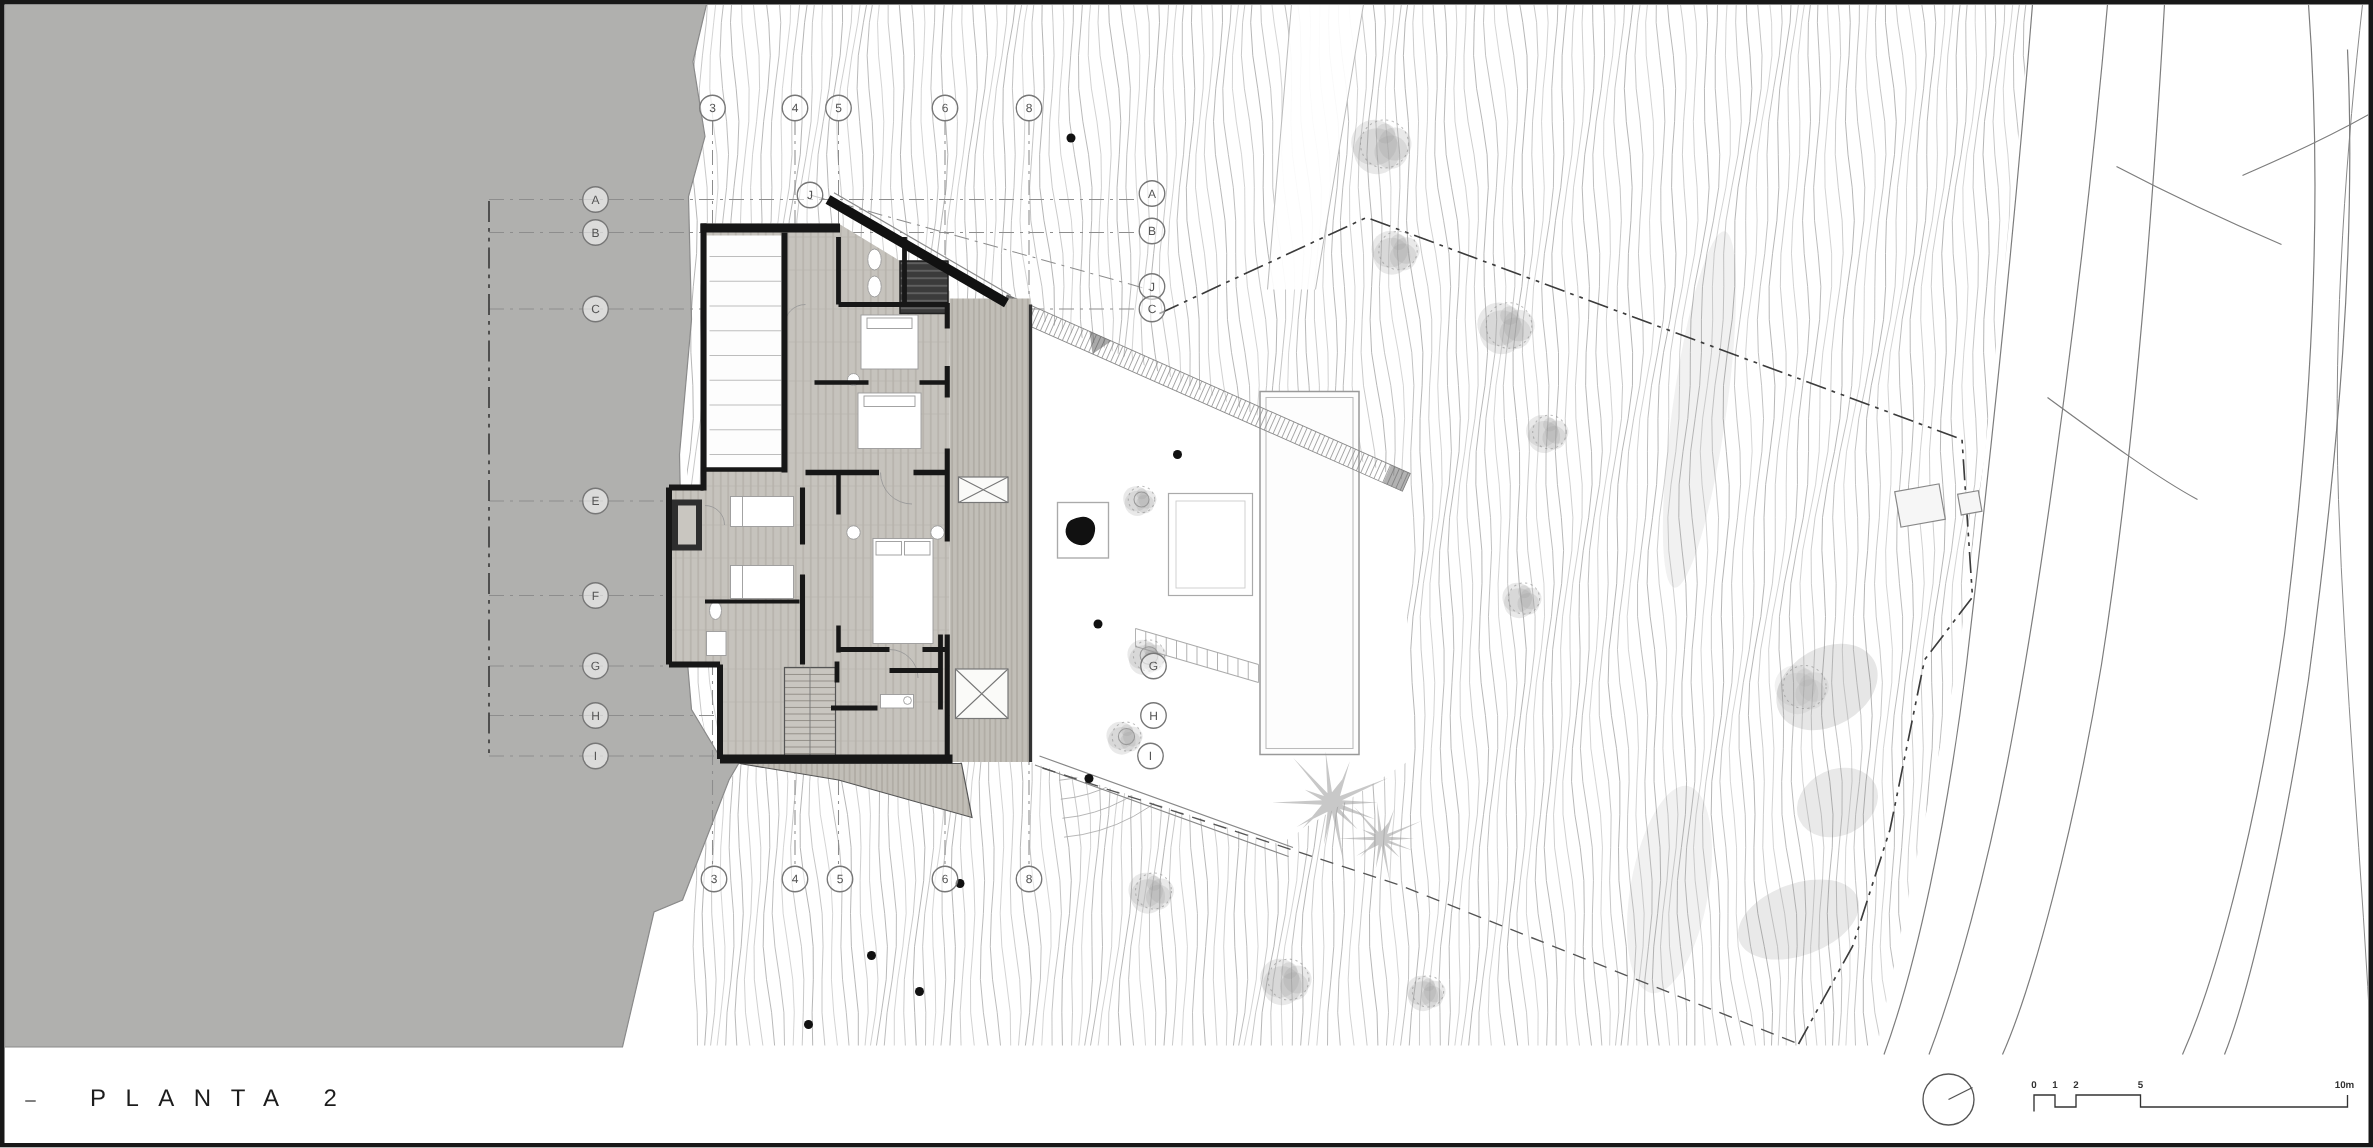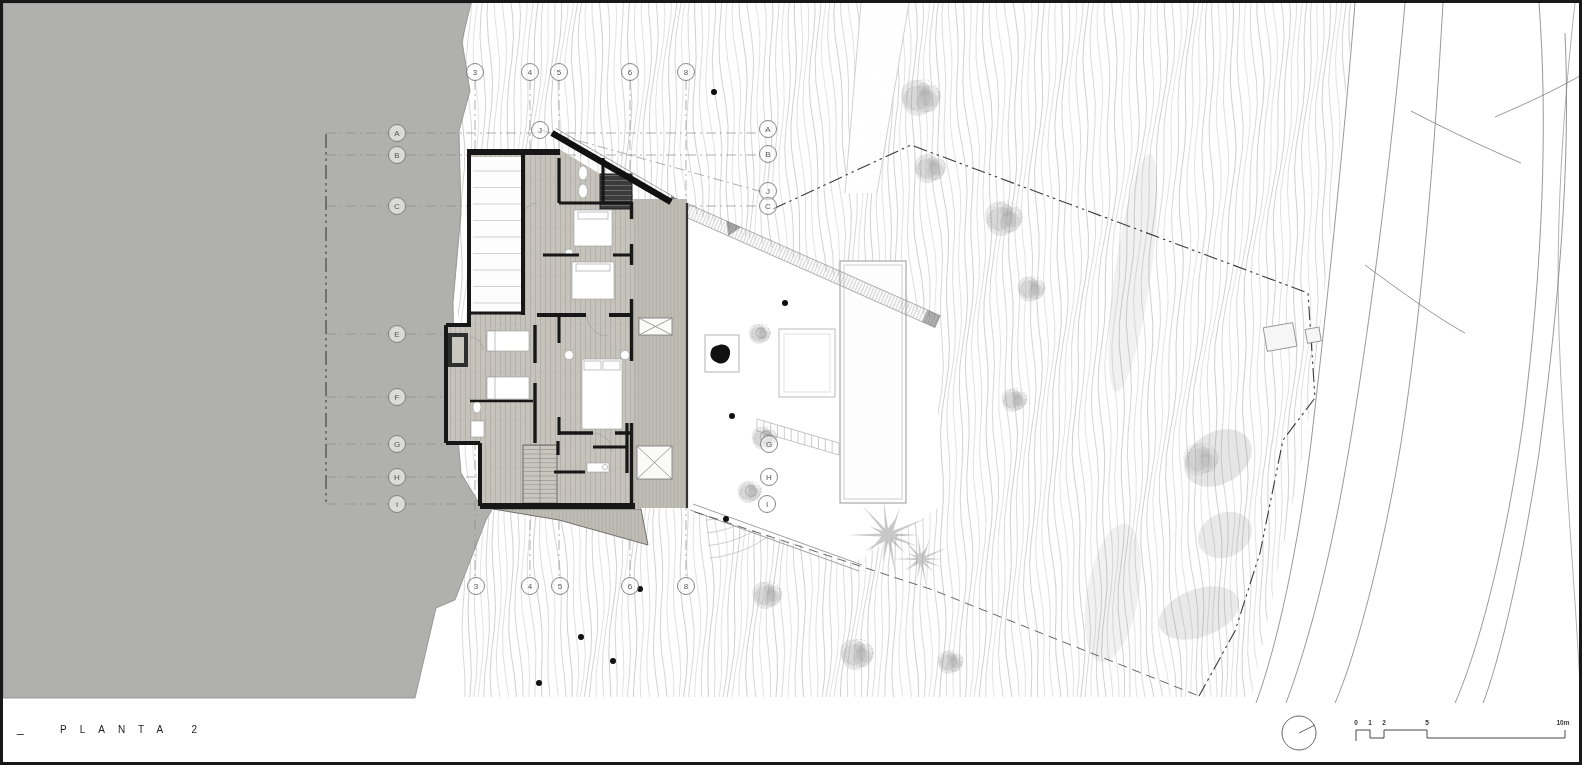--- a/index.html
+++ b/index.html
@@ -7,21 +7,21 @@
     position:relative;width:1582px;height:765px;background:#ffffff;
     border:3px solid #181818;box-sizing:border-box;overflow:hidden;
     font-family:"Liberation Sans", sans-serif;
   }
   svg{position:absolute;left:0;top:0;}
   .titlebar{position:absolute;left:0;top:0;width:100%;height:100%;pointer-events:none;}
   .title-prefix{
     position:absolute;left:14px;top:718px;font-size:12px;color:#1c1c1c;letter-spacing:2px;
   }
   .title-text{
-    position:absolute;left:57px;top:721px;font-size:10px;color:#1c1c1c;
+    position:absolute;left:57px;top:721px;font-size:16px;color:#1c1c1c;
     letter-spacing:13px;font-weight:500;
   }
   text{font-family:"Liberation Sans", sans-serif;}
   .gridlabel{font-size:8px;fill:#555;}
   .scalelabel{font-size:6.5px;fill:#333;font-weight:bold;}
 </style>
 </head>
 <body>
 
 <div class="sheet">

